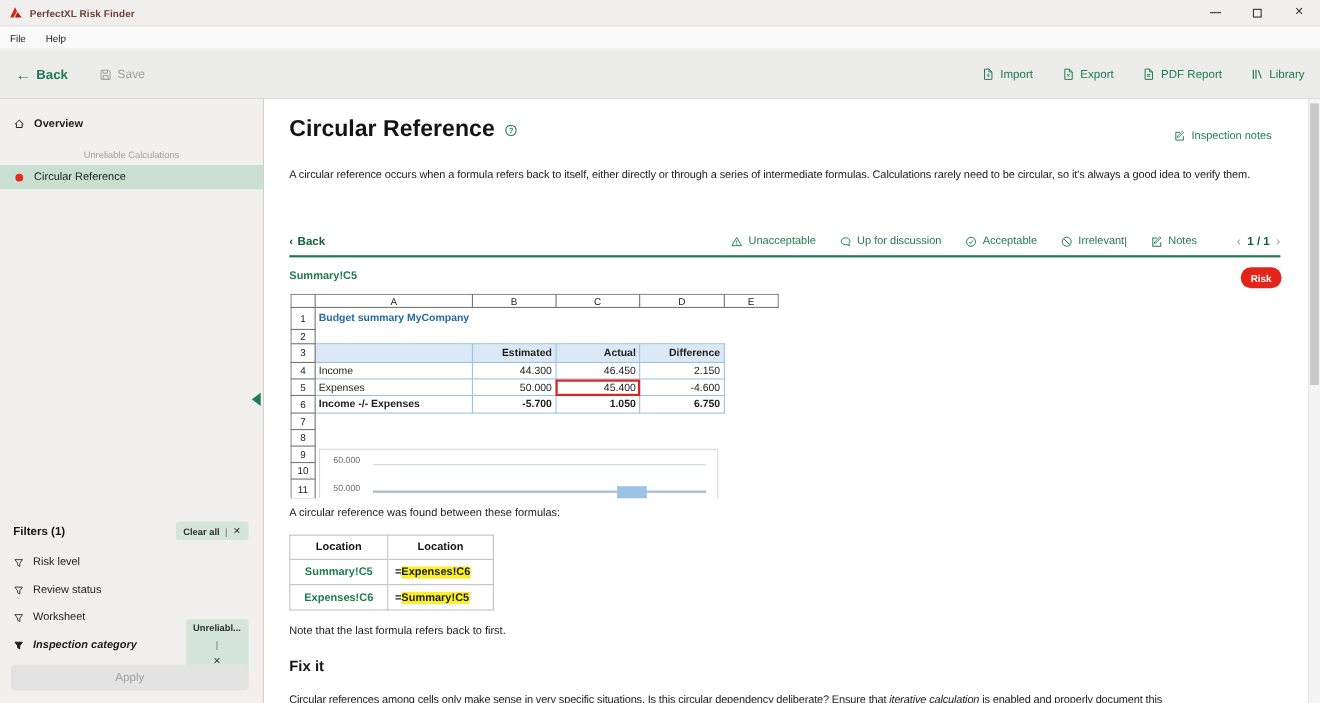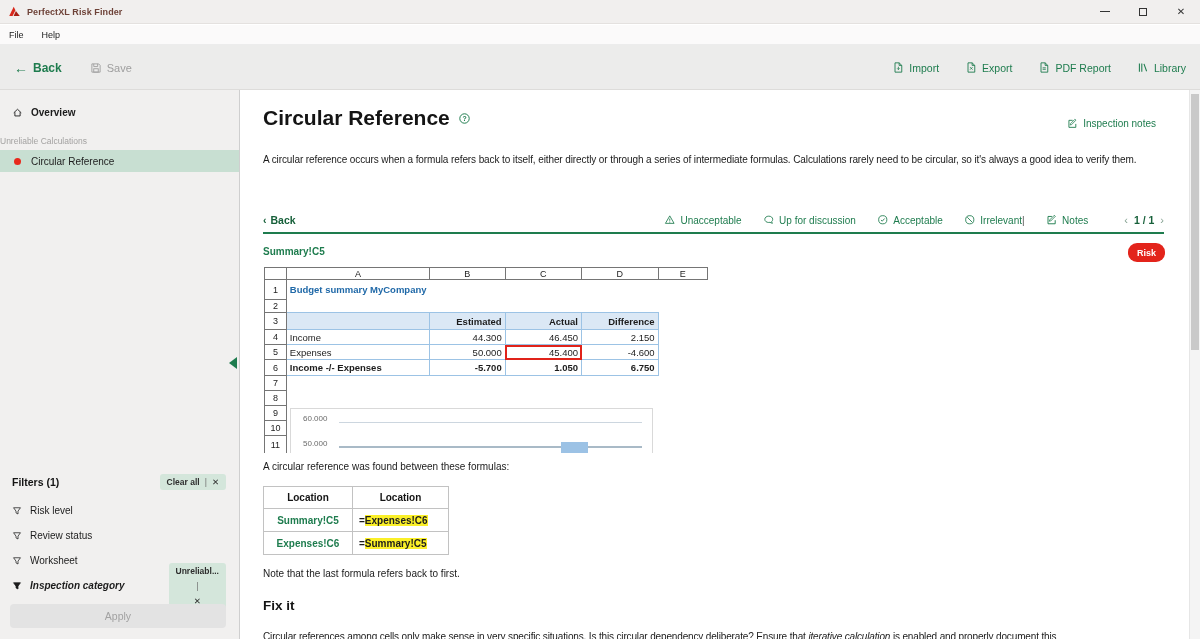--- a/index.html
+++ b/index.html
@@ -46,21 +46,21 @@
 
   
   .app { position:absolute; left:0; top:90px; width:1200px; height:549px; }
 
   
   .sidebar { position:absolute; left:0; top:0; width:240px; height:549px;
     background:#f1f0ef; border-right:1px solid #cfcfcf; }
   .sb-overview { display:flex; align-items:center; gap:8px; padding:0 12px; height:26px;
     margin-top:9px; font-size:10px; font-weight:700; color:#1b1b1b; cursor:pointer; }
   .sb-overview svg { width:11px; height:11px; }
-  .sb-section { font-size:8.5px; color:#a3a2a1; padding:0 0; margin-top:11px; }
+  .sb-section { font-size:8.5px; color:#a3a2a1; padding:0 0; margin-top:11px;text-align:center; }
   .sb-item { display:flex; align-items:center; gap:10px; height:22px; padding:0 14px;
     font-size:10px; color:#1c1c1c; margin-top:4px; cursor:pointer; }
   .sb-item.selected { background:#c8dfd2; }
   .dot { width:7px; height:7px; border-radius:50%; background:#e8291c; flex:0 0 auto; }
   .collapse-arrow { position:absolute; left:229px; top:267px; width:0; height:0;
     border-top:6px solid transparent; border-bottom:6px solid transparent;
     border-right:8px solid #1e7c4e; cursor:pointer; }
 
   .filters { position:absolute; left:0; right:1px; top:380px; bottom:0; padding:0 12px; }
   .f-titlerow { display:flex; align-items:center; justify-content:space-between; margin-top:4px; }
@@ -93,21 +93,21 @@
     font-size:10px; color:#1e7c4e; background:none; border:none; cursor:pointer; font-family:inherit; }
   .notes-link svg { width:11px; height:11px; }
   .descr { position:absolute; left:23px; top:60px; width:905px; font-size:10px;
     letter-spacing:-.1px; line-height:19px; color:#1a1a1a; }
 
   .reviewbar { position:absolute; left:23px; right:24px; top:118px; height:24px;
     display:flex; align-items:center; }
   .rv-back { display:flex; align-items:center; gap:4px; font-size:10.5px; font-weight:700;
     color:#17603a; background:none; border:none; cursor:pointer; font-family:inherit; }
   .rv-actions { margin-left:auto; display:flex; align-items:center; gap:21px; }
-  .rv-btn { display:flex; align-items:flex-end; gap:5px; font-size:10px; color:#1e7c4e;
+  .rv-btn { display:flex; align-items:flex-start; gap:5px; font-size:10px; color:#1e7c4e;
     background:none; border:none; cursor:pointer; font-family:inherit; }
   .rv-btn svg { width:11.5px; height:11.5px; }
   .rv-divider { color:#555; font-size:10px; }
   .rv-pag { margin-left:36px; display:flex; align-items:center; gap:6px; }
   .rv-pag .chev { font-size:11px; color:#84a191; background:none; border:none; cursor:pointer; font-family:inherit; }
   .rv-pag .pnum { font-size:10.5px; font-weight:700; color:#17603a; }
   .greenrule { position:absolute; left:23px; right:24px; top:142px; height:2px; background:#1e7c4e; }
 
   .cellref { position:absolute; left:23px; top:156px; font-size:10px; font-weight:700; color:#1e7c4e; }
   .riskbadge { position:absolute; right:23px; top:153px; height:19px; padding:0 9px;

